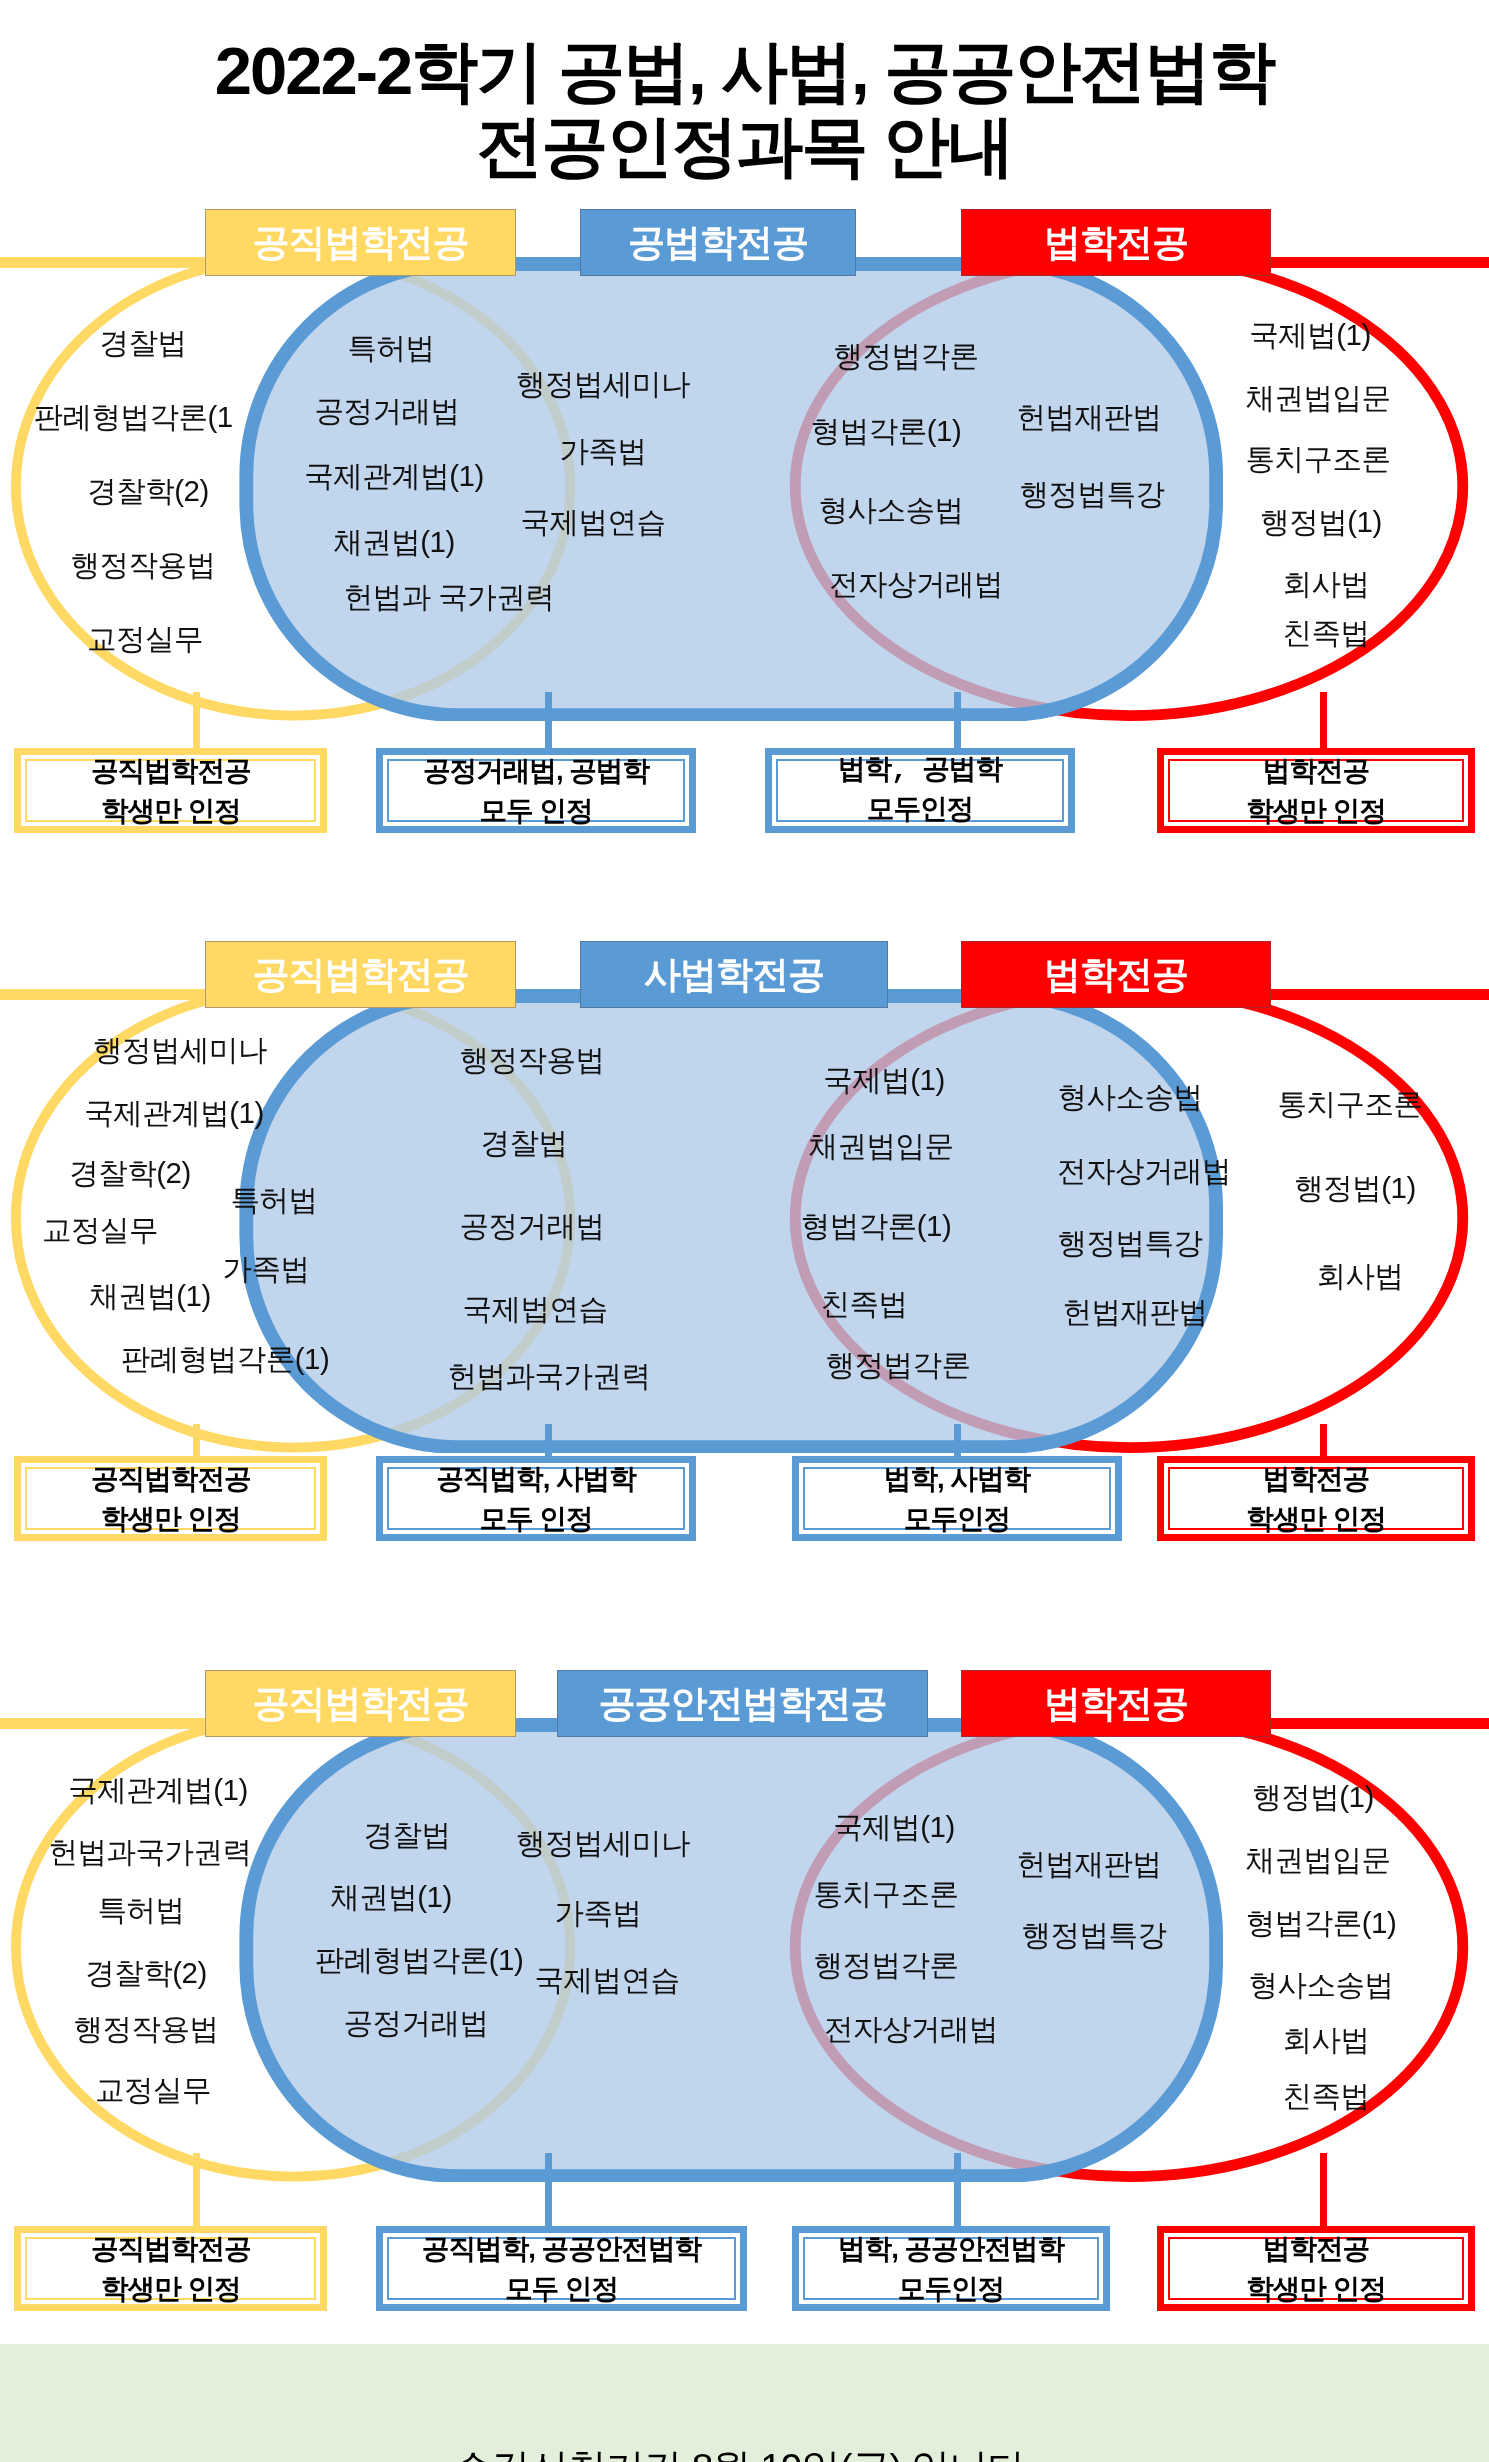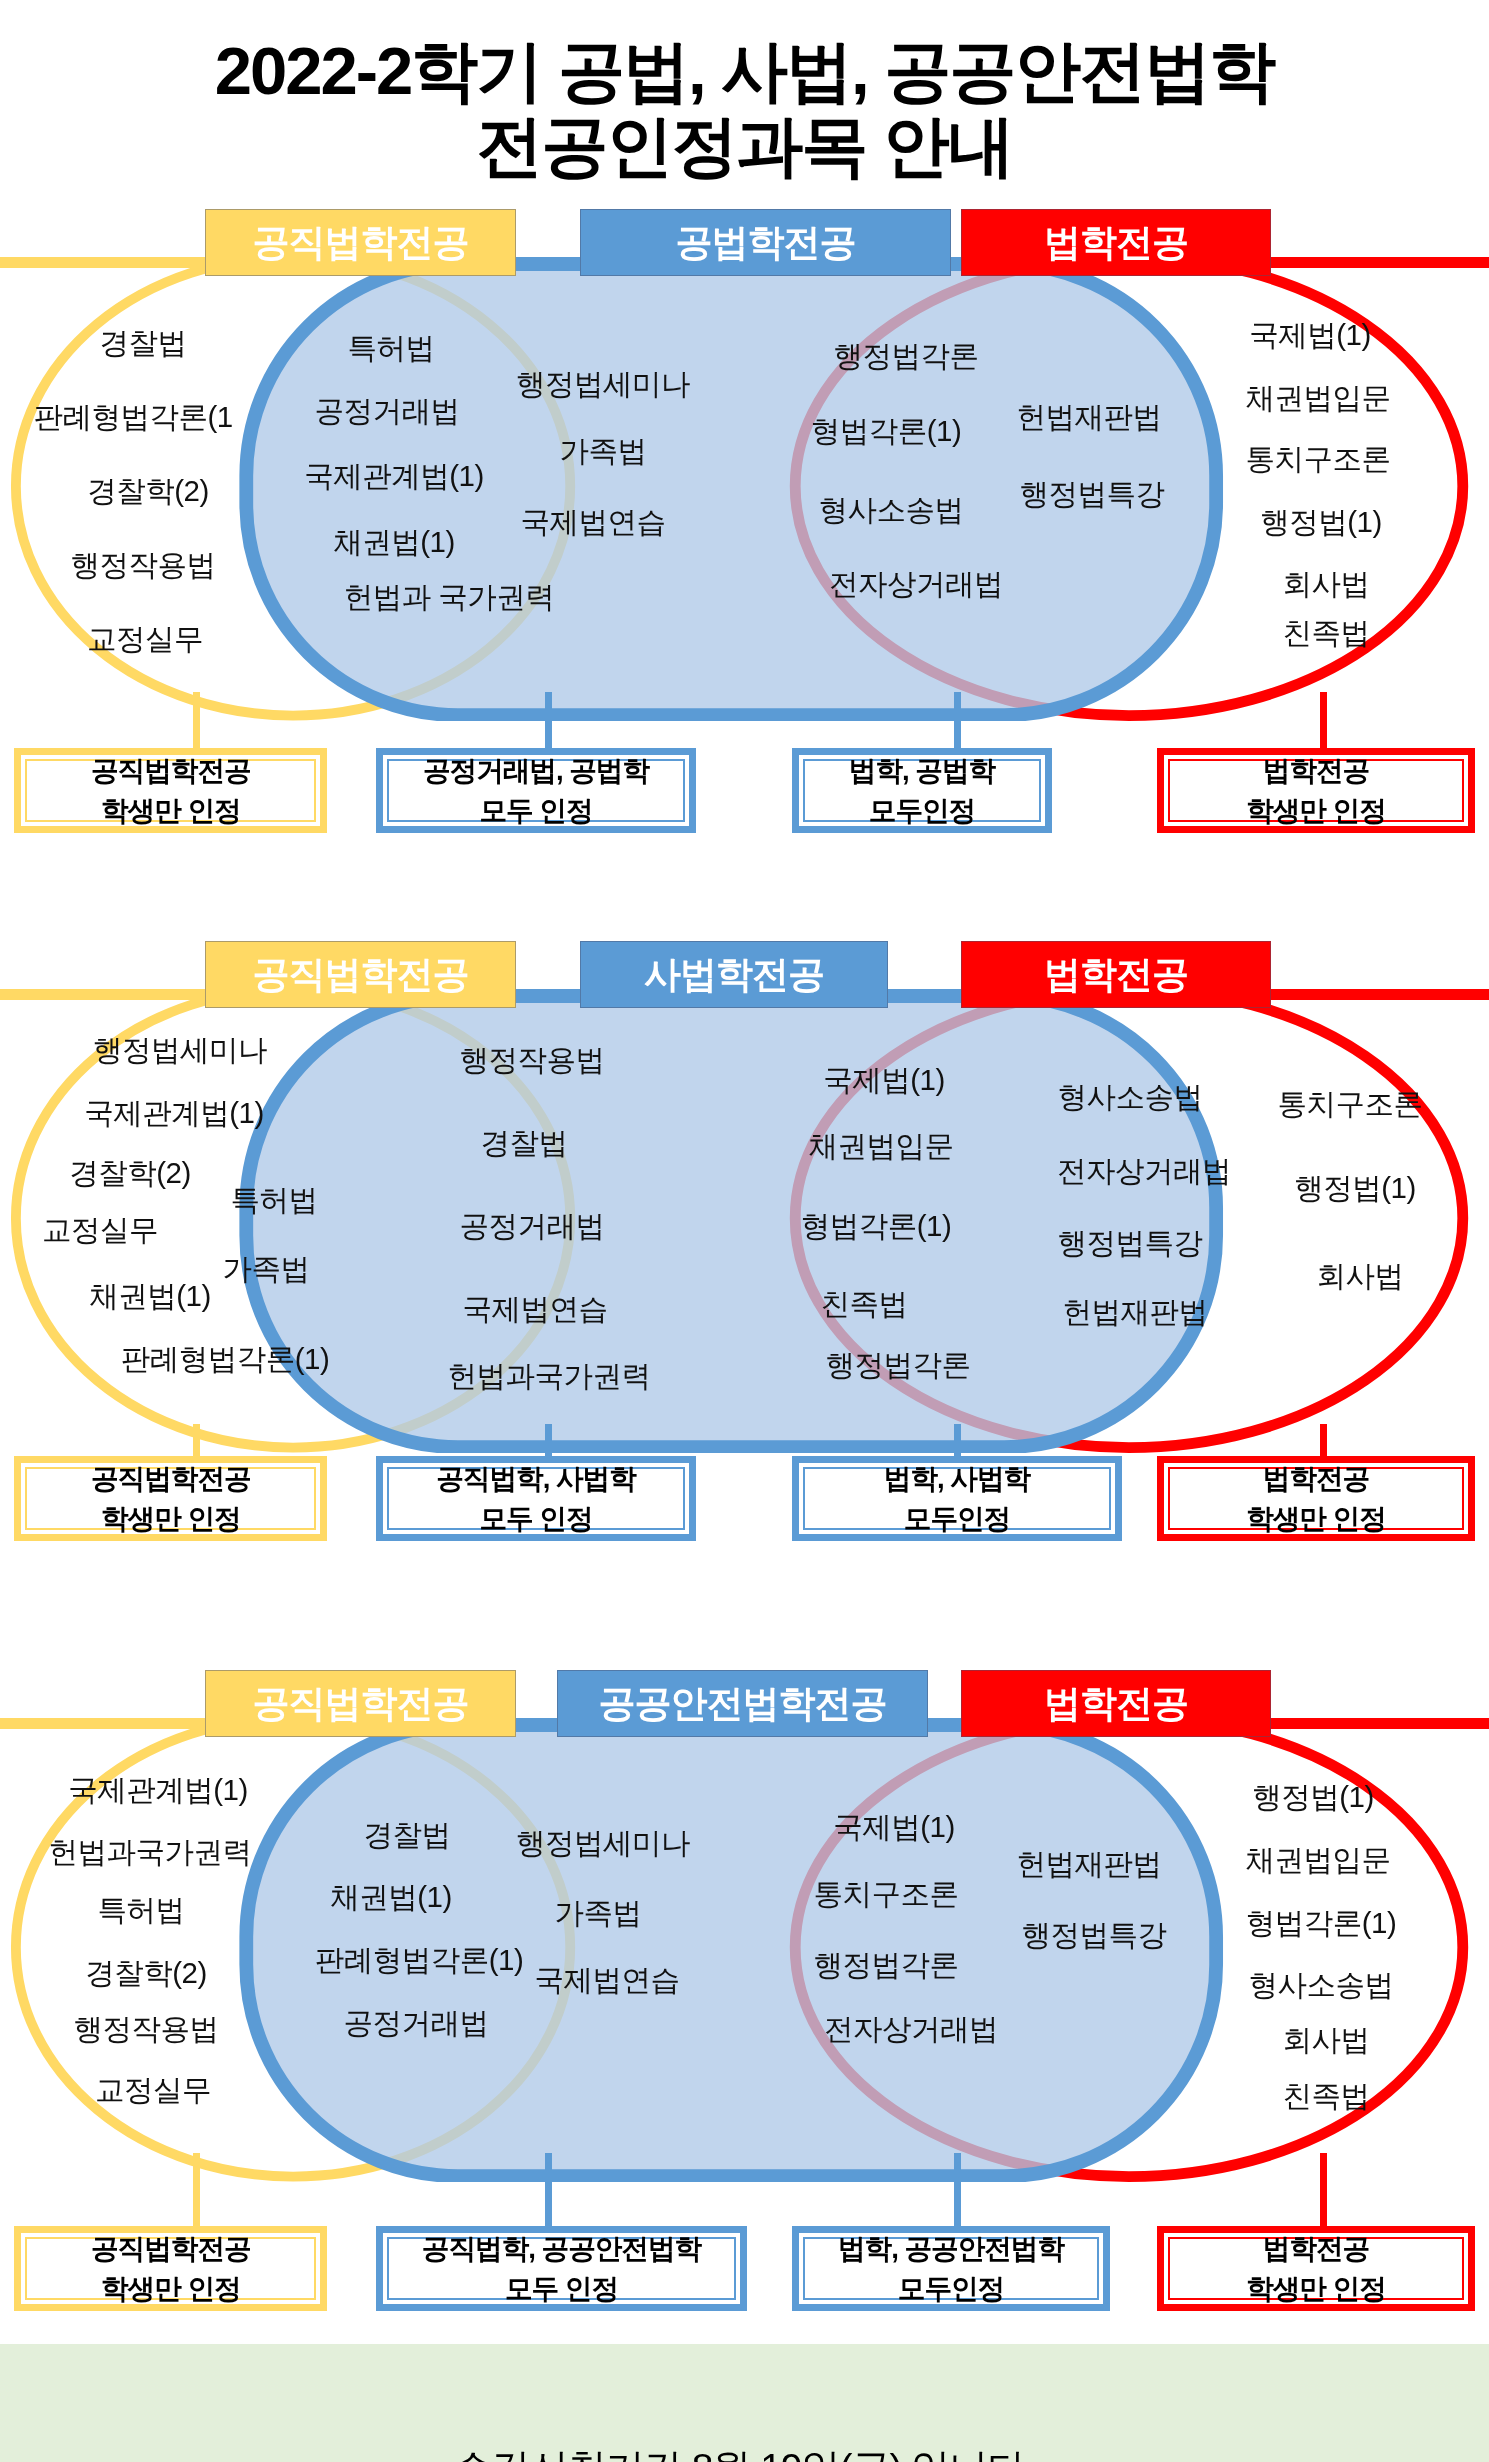--- a/index.html
+++ b/index.html
@@ -50,21 +50,21 @@
       <svg class="venn-svg" width="1489" height="512" viewBox="0 0 3024 1040">
         <ellipse cx="595" cy="563" rx="563" ry="466" fill="#ffffff" stroke="#FFD964" stroke-width="20"></ellipse>
         <ellipse cx="2293" cy="563" rx="678" ry="466" fill="#ffffff" stroke="#FF0000" stroke-width="22"></ellipse>
         <rect x="500" y="112" width="1970" height="916" rx="430" ry="430" fill="#AFC9E8" fill-opacity="0.78"></rect>
         <rect x="500" y="112" width="1970" height="916" rx="430" ry="430" fill="none" stroke="#5B9BD5" stroke-width="28"></rect>
       </svg>
       <div class="hline" style="left: 0px; width: 212px; background: rgb(255, 217, 100);"></div>
       <div class="hline" style="left: 512px; width: 453px; background: rgb(91, 155, 213);"></div>
       <div class="hline" style="left: 1266px; width: 224px; background: rgb(255, 0, 0);"></div>
       <div class="header-box" style="left: 205px; width: 311px; background: rgb(255, 217, 100);">공직법학전공</div>
-      <div class="header-box" style="left: 580px; width: 371px; background: rgb(91, 155, 213);">공법학전공</div>
+      <div class="header-box" style="left: 580px; width: 276px; background: rgb(91, 155, 213);">공법학전공</div>
       <div class="header-box" style="left: 961px; width: 310px; background: rgb(255, 0, 0);">법학전공</div>
       <span class="course" style="left: 143px; top: 135px;">경찰법</span>
       <span class="course" style="left: 133px; top: 209px;">판례형법각론(1</span>
       <span class="course" style="left: 148px; top: 283px;">경찰학(2)</span>
       <span class="course" style="left: 143px; top: 357px;">행정작용법</span>
       <span class="course" style="left: 145px; top: 431px;">교정실무</span>
       <span class="course" style="left: 391px; top: 140px;">특허법</span>
       <span class="course" style="left: 387px; top: 203px;">공정거래법</span>
       <span class="course" style="left: 394px; top: 268px;">국제관계법(1)</span>
       <span class="course" style="left: 394px; top: 334px;">채권법(1)</span>
@@ -92,21 +92,21 @@
         </div>
       </div>
       <div class="vline" style="left: 545px; top: 483px; height: 61px; background: rgb(91, 155, 213);"></div>
       <div class="note-box" style="left: 376px; width: 320px; top: 539px; border: 7.9px solid rgb(91, 155, 213);">
         <div class="note-inner" style="border: 2.5px solid rgb(91, 155, 213);">
           <div>공정거래법, 공법학</div>
           <div>모두 인정</div>
         </div>
       </div>
       <div class="vline" style="left: 954px; top: 483px; height: 61px; background: rgb(91, 155, 213);"></div>
-      <div class="note-box" style="left: 792px; width: 260px; top: 539px; border: 7.9px solid rgb(91, 155, 213);">
+      <div class="note-box" style="left: 765px; width: 310px; top: 539px; border: 7.9px solid rgb(91, 155, 213); font-family: Liberation Mono, monospace;">
         <div class="note-inner" style="border: 2.5px solid rgb(91, 155, 213);">
           <div>법학, 공법학</div>
           <div>모두인정</div>
         </div>
       </div>
       <div class="vline" style="left: 1320px; top: 483px; height: 61px; background: rgb(255, 0, 0);"></div>
       <div class="note-box" style="left: 1157px; width: 318px; top: 539px; border: 7.9px solid rgb(255, 0, 0);">
         <div class="note-inner" style="border: 2.5px solid rgb(255, 0, 0);">
           <div>법학전공</div>
           <div>학생만 인정</div>

